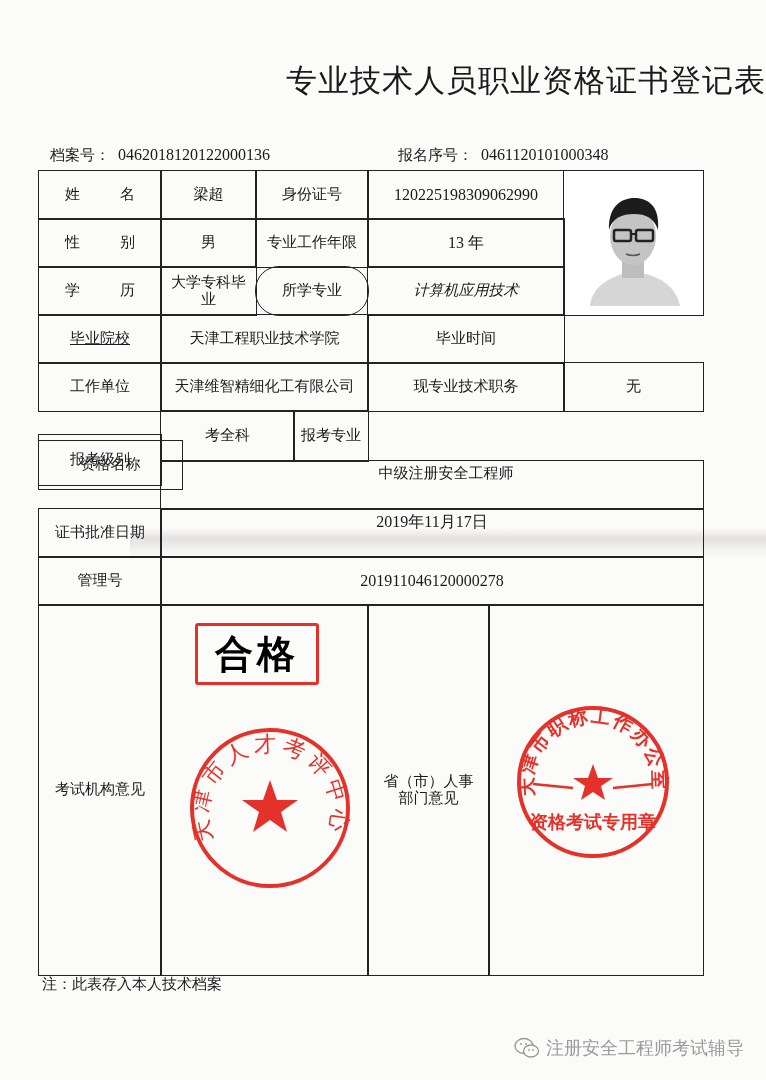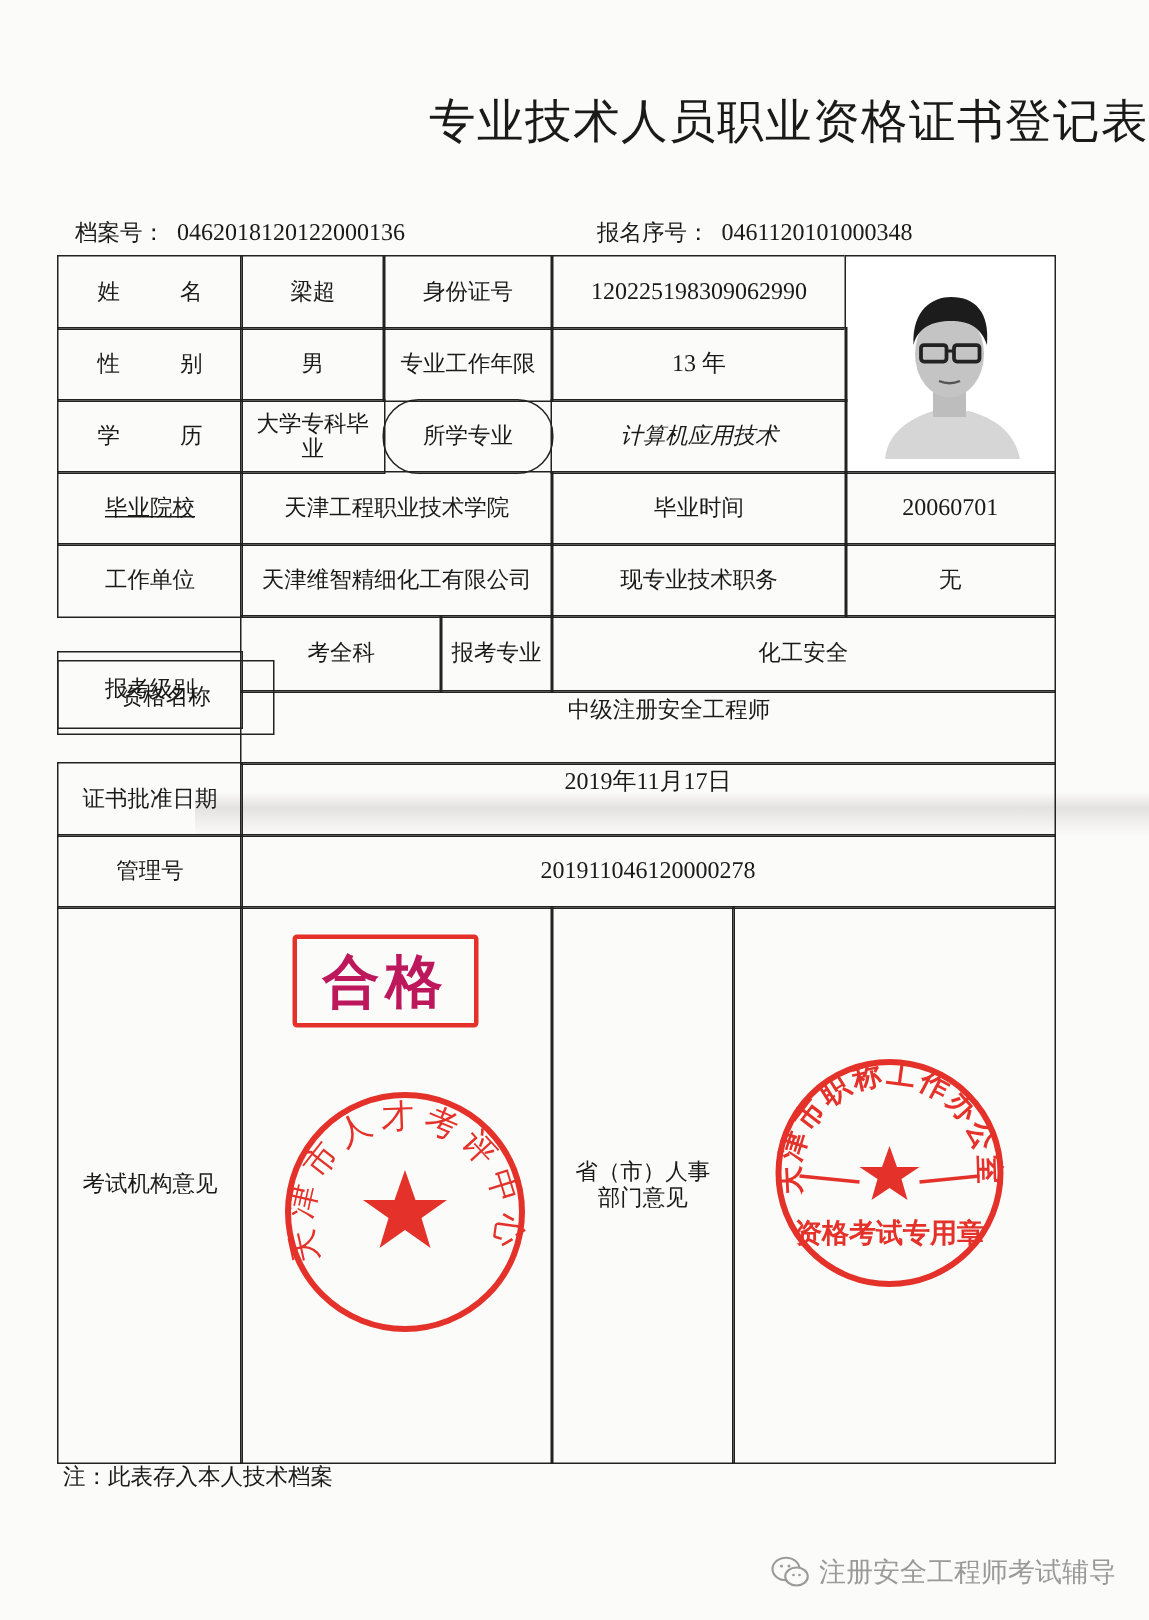--- a/index.html
+++ b/index.html
@@ -28,21 +28,21 @@
   .top-align { align-items: flex-start; padding-top: 4px; }
   .photo-cell { background: #fff; }
   .photo { position: relative; width: 104px; height: 120px; overflow: hidden; margin-top: 6px; }
   .stain {
     position: absolute; left: 130px; top: 528px; width: 636px; height: 30px;
     background: linear-gradient(180deg, rgba(200,195,195,0) 0%, rgba(200,195,195,0.45) 35%, rgba(215,210,210,0.25) 70%, rgba(220,215,215,0) 100%);
   }
   .stamp-box {
     position: absolute; left: 195px; top: 623px; width: 124px; height: 62px;
     border: 3px solid #e4322a; border-radius: 3px; box-sizing: border-box;
-    color: #be185d; font-size: 38px; display: flex; align-items: center; justify-content: center;
+    color: #000000; font-size: 38px; display: flex; align-items: center; justify-content: center;
     letter-spacing: 4px; font-family: "DejaVu Serif", serif; font-weight: bold;
   }
   .seal { position: absolute; }
   .note { position: absolute; left: 42px; top: 975px; font-size: 15px; }
   .watermark {
     position: absolute; right: 22px; top: 1036px; font-size: 18px; color: #9a9a9a;
     display: flex; align-items: center; gap: 6px;
   }
 </style>
 </head>
@@ -97,31 +97,29 @@
     <span>学</span>
       <span>历</span>
   </div>
   <div class="cell" style="left:160px;top:266px;width:97px;height:50px;padding:0 8px;">大学专科毕业</div>
   <div class="cell" style="left:255px;top:266px;width:114px;height:50px;border-radius:24px;">所学专业</div>
   <div class="cell" style="left:367px;top:266px;width:198px;height:50px;font-style:italic;">计算机应用技术</div>
 
   <div class="cell" style="left:38px;top:314px;width:124px;height:50px;text-decoration:underline;">毕业院校</div>
   <div class="cell" style="left:160px;top:314px;width:209px;height:50px;">天津工程职业技术学院</div>
   <div class="cell" style="left:367px;top:314px;width:198px;height:50px;">毕业时间</div>
-  <div class="cell num" style="left:563px;top:314px;width:141px;height:50px;">20060701</div>
 
   <div class="cell" style="left:38px;top:362px;width:124px;height:50px;">工作单位</div>
   <div class="cell" style="left:160px;top:362px;width:209px;height:50px;">天津维智精细化工有限公司</div>
   <div class="cell" style="left:367px;top:362px;width:198px;height:50px;">现专业技术职务</div>
   <div class="cell" style="left:563px;top:362px;width:141px;height:50px;">无</div>
 
   <div class="cell" style="left:38px;top:410px;width:124px;height:52px;margin-top:24px;">报考级别</div>
   <div class="cell" style="left:160px;top:410px;width:135px;height:52px;">考全科</div>
   <div class="cell" style="left:293px;top:410px;width:76px;height:52px;">报考专业</div>
-  <div class="cell" style="left:367px;top:410px;width:337px;height:52px;">化工安全</div>
 
   <div class="cell" style="left:38px;top:440px;width:145px;height:50px;">资格名称</div>
   <div class="cell top-align" style="left:160px;top:460px;width:544px;height:50px;padding-left:28px;">中级注册安全工程师</div>
 
   <div class="cell" style="left:38px;top:508px;width:124px;height:50px;">证书批准日期</div>
   <div class="cell top-align num" style="left:160px;top:508px;width:544px;height:50px;">2019年11月17日</div>
 
   <div class="cell" style="left:38px;top:556px;width:124px;height:50px;">管理号</div>
   <div class="cell num" style="left:160px;top:556px;width:544px;height:50px;">201911046120000278</div>
 

